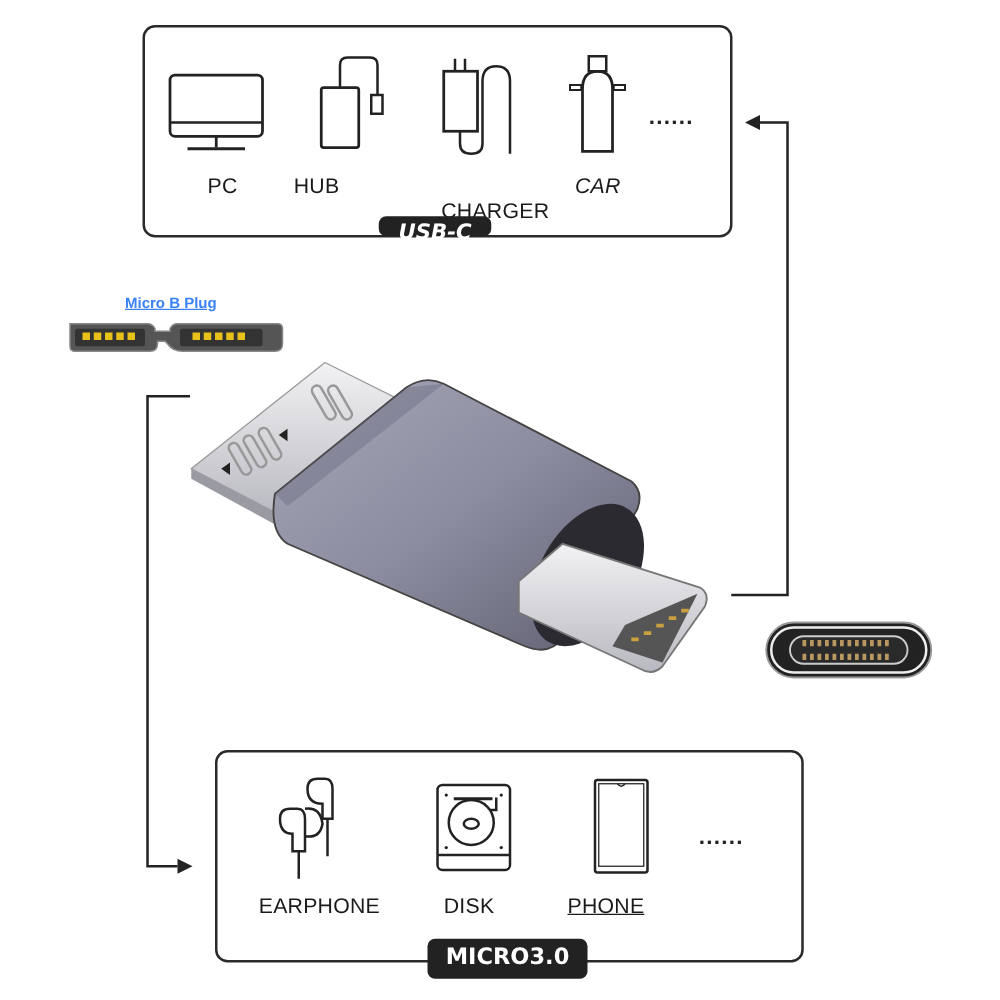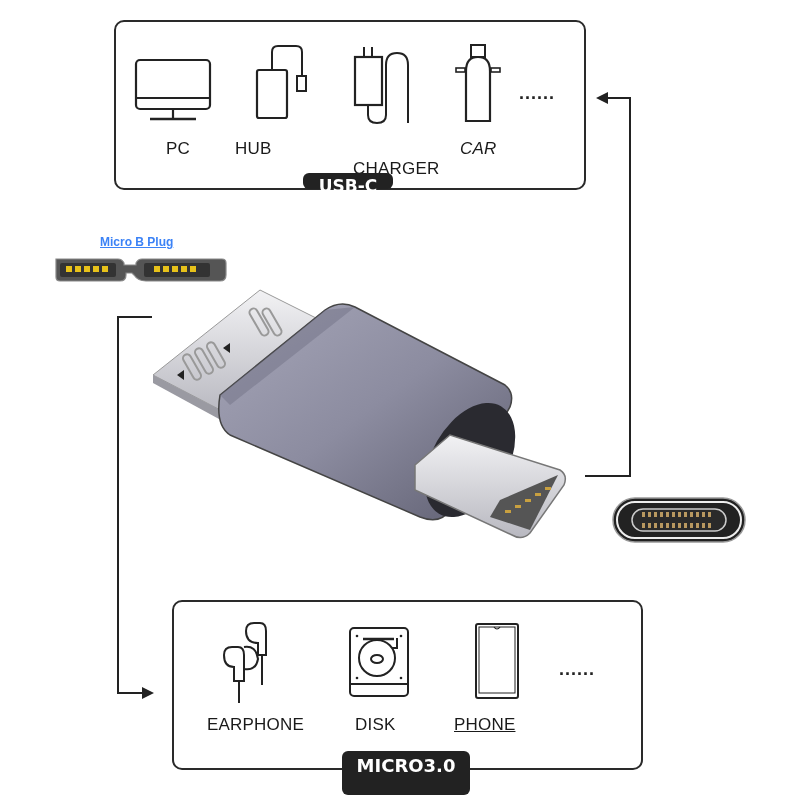--- a/index.html
+++ b/index.html
@@ -42,21 +42,21 @@
 <svg style="left:454px;top:43px;" width="50" height="80" viewBox="0 0 50 80">
   <rect x="17" y="2" width="14" height="12" fill="none" stroke="#222" stroke-width="2"></rect>
   <path d="M12 78 V28 Q12 14 24 14 Q36 14 36 28 V78 Z" fill="none" stroke="#222" stroke-width="2.2"></path>
   <rect x="2" y="25" width="9" height="4" fill="none" stroke="#222" stroke-width="1.6"></rect>
   <rect x="37" y="25" width="9" height="4" fill="none" stroke="#222" stroke-width="1.6"></rect>
 </svg>
 <div class="lbl" style="left:460px;top:139px;font-style:italic;">CAR</div>
 
 <div class="dots" style="left:519px;top:83px;">......</div>
 
-<div class="badge" style="left:303px;top:173px;width:90px;height:16px;line-height:26px;font-size:17px;">USB-C</div>
+<div class="badge" style="left:303px;top:173px;width:90px;height:16px;line-height:26px;font-size:17px;font-style:italic;">USB-C</div>
 
 <div class="plug-title" style="left:100px;top:235px;text-decoration:underline;">Micro B Plug</div>
 <svg style="left:54px;top:255px;" width="174" height="28" viewBox="0 0 174 28">
   <path d="M2 4 H64 Q68 4 70 8 V10 H82 V8 Q84 4 88 4 H168 Q172 4 172 8 V20 Q172 26 166 26 H92 Q84 26 80 20 L78 18 H72 V20 Q72 26 66 26 H6 Q2 26 2 22 Z" fill="#555" stroke="#888" stroke-width="1.2"></path>
   <rect x="6" y="8" width="56" height="14" rx="2" fill="#333"></rect>
   <rect x="90" y="8" width="66" height="14" rx="2" fill="#333"></rect>
   <g fill="#e8c21a">
     <rect x="12" y="11" width="6" height="6"></rect>
       <rect x="21" y="11" width="6" height="6"></rect>
       <rect x="30" y="11" width="6" height="6"></rect>
@@ -177,13 +177,13 @@
 
 <svg style="left:474px;top:622px;" width="46" height="78" viewBox="0 0 46 78">
   <rect x="2" y="2" width="42" height="74" rx="2" fill="none" stroke="#222" stroke-width="2"></rect>
   <rect x="5" y="5" width="36" height="66" fill="none" stroke="#222" stroke-width="1"></rect>
   <path d="M20 5 Q23 9 26 5" fill="none" stroke="#222" stroke-width="1.2"></path>
 </svg>
 <div class="lbl" style="left:454px;top:715px;text-decoration:underline;">PHONE</div>
 
 <div class="dots" style="left:559px;top:659px;">......</div>
 
-<div class="badge" style="left:342px;top:751px;width:128px;height:44px;line-height:30px;font-size:18px;">MICRO3.0</div>
+<div class="badge" style="left:342px;top:751px;width:128px;height:32px;line-height:30px;font-size:18px;">MICRO3.0</div>
 
 </body></html>

